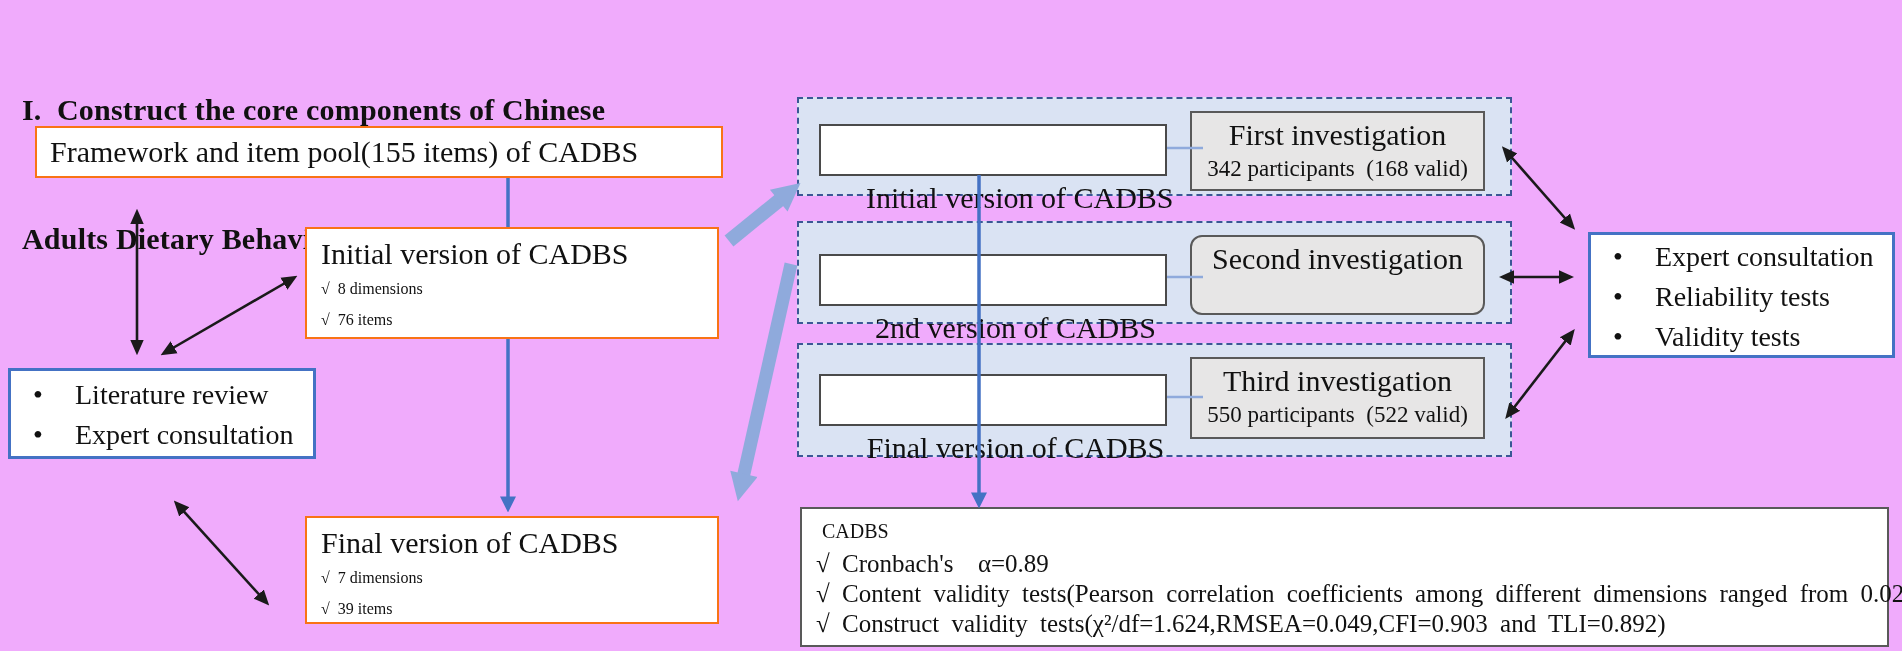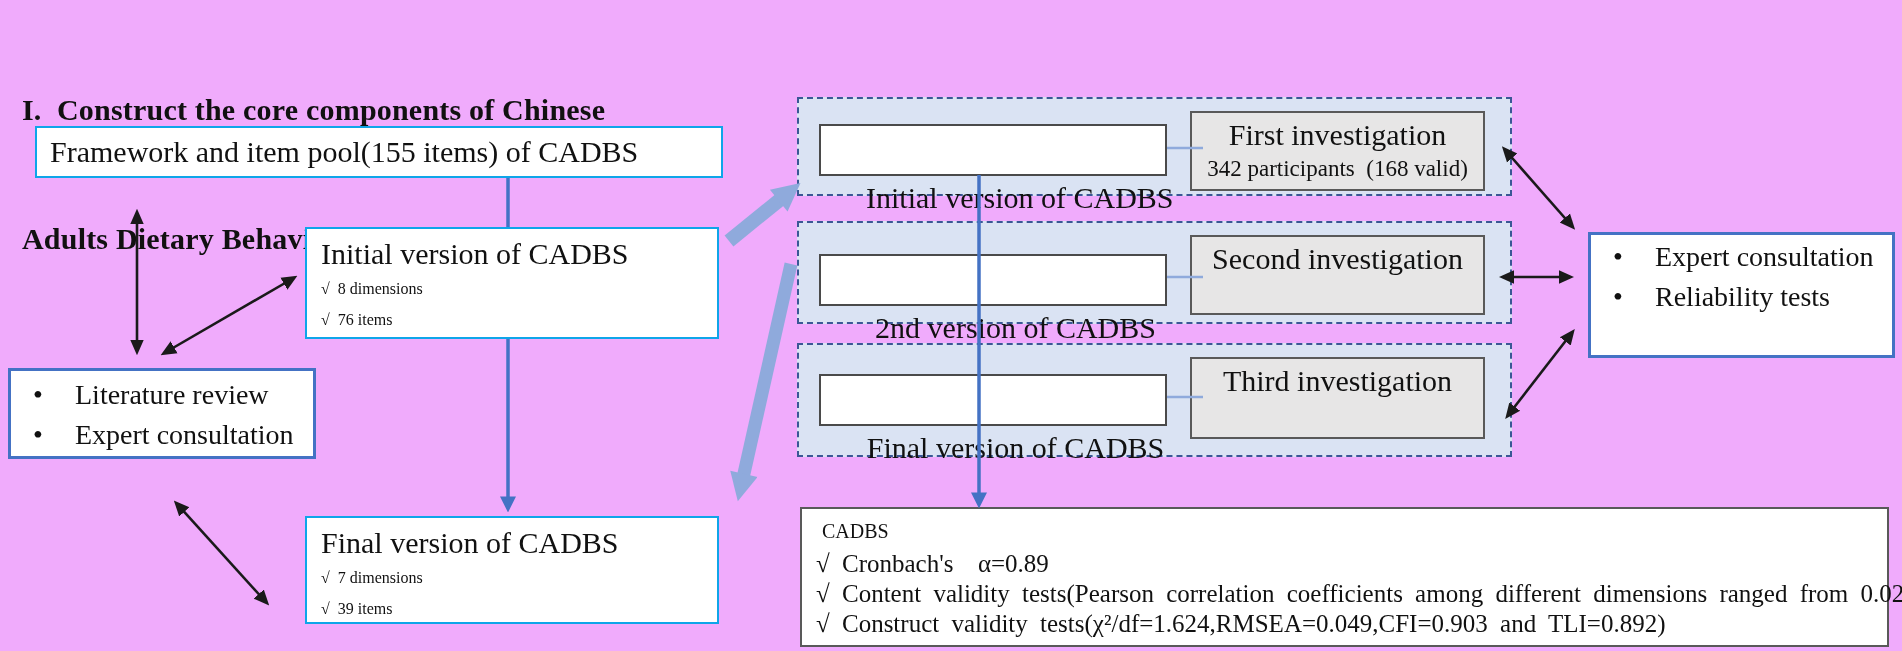--- a/index.html
+++ b/index.html
@@ -12,21 +12,21 @@
   .box{position:absolute;z-index:1;box-sizing:border-box;background:#fff;}
   #svg-front{z-index:2;}
 
   
   .sec-title{
     position:absolute;z-index:1;font-weight:bold;font-size:30px;line-height:43px;
     white-space:pre;letter-spacing:0.2px;
   }
 
   
-  .plain{border:2px solid #0ea5e9;}
+  .plain{border:2px solid #f97316;}
   .framework{left:35px;top:126px;width:688px;height:52px;font-size:30px;line-height:48px;padding-left:13px;}
   .version-big{left:305px;width:414px;padding:6px 14px 4px 14px;}
   .version-big .vb-title{font-size:30px;line-height:38px;}
   .check-line{font-size:16px;line-height:31px;white-space:pre;}
 
   
   .blue-box{border:3px solid #4472C4;}
   .bullets{list-style:none;margin:0;padding:0;}
   .bullets li{position:relative;font-size:28px;line-height:40px;padding-left:64px;}
   .bullets li::before{content:"\2022";position:absolute;left:22px;}
@@ -101,38 +101,40 @@
     <div class="invest-box" style="top:12px;">
       <div class="invest-title">First investigation</div>
       <div class="invest-sub">342 participants  (168 valid)</div>
     </div>
   </div>
 
   <div class="panel" style="left:797px;top:221px;width:715px;height:103px;">
     <div class="version-box" style="top:31px;">
       <span>2nd version of CADBS</span>
     </div>
-    <div class="invest-box" style="top:12px;">
+    <div class="invest-box" style="top:12px;border-radius:12px;">
       <div class="invest-title">Second investigation</div>
     </div>
   </div>
 
   <div class="panel" style="left:797px;top:343px;width:715px;height:114px;">
     <div class="version-box" style="top:29px;">
       <span>Final version of CADBS</span>
     </div>
     <div class="invest-box" style="top:12px;height:82px;">
       <div class="invest-title">Third investigation</div>
+      <div class="invest-sub">550 participants  (522 valid)</div>
     </div>
   </div>
 
   <div class="box blue-box" style="left:1588px;top:232px;width:307px;height:126px;padding-top:2px;">
     <ul class="bullets">
       <li>Expert consultation</li>
       <li>Reliability tests</li>
+      <li>Validity tests</li>
     </ul>
   </div>
 
   <div class="box result">
     <div class="result-title">CADBS</div>
     <div class="result-line">√ Cronbach's  α=0.89</div>
     <div class="result-line">√ Content validity tests(Pearson correlation coefficients among different dimensions ranged from 0.02~0.54)</div>
     <div class="result-line">√ Construct validity tests(χ²/df=1.624,RMSEA=0.049,CFI=0.903 and TLI=0.892)</div>
   </div>
 

